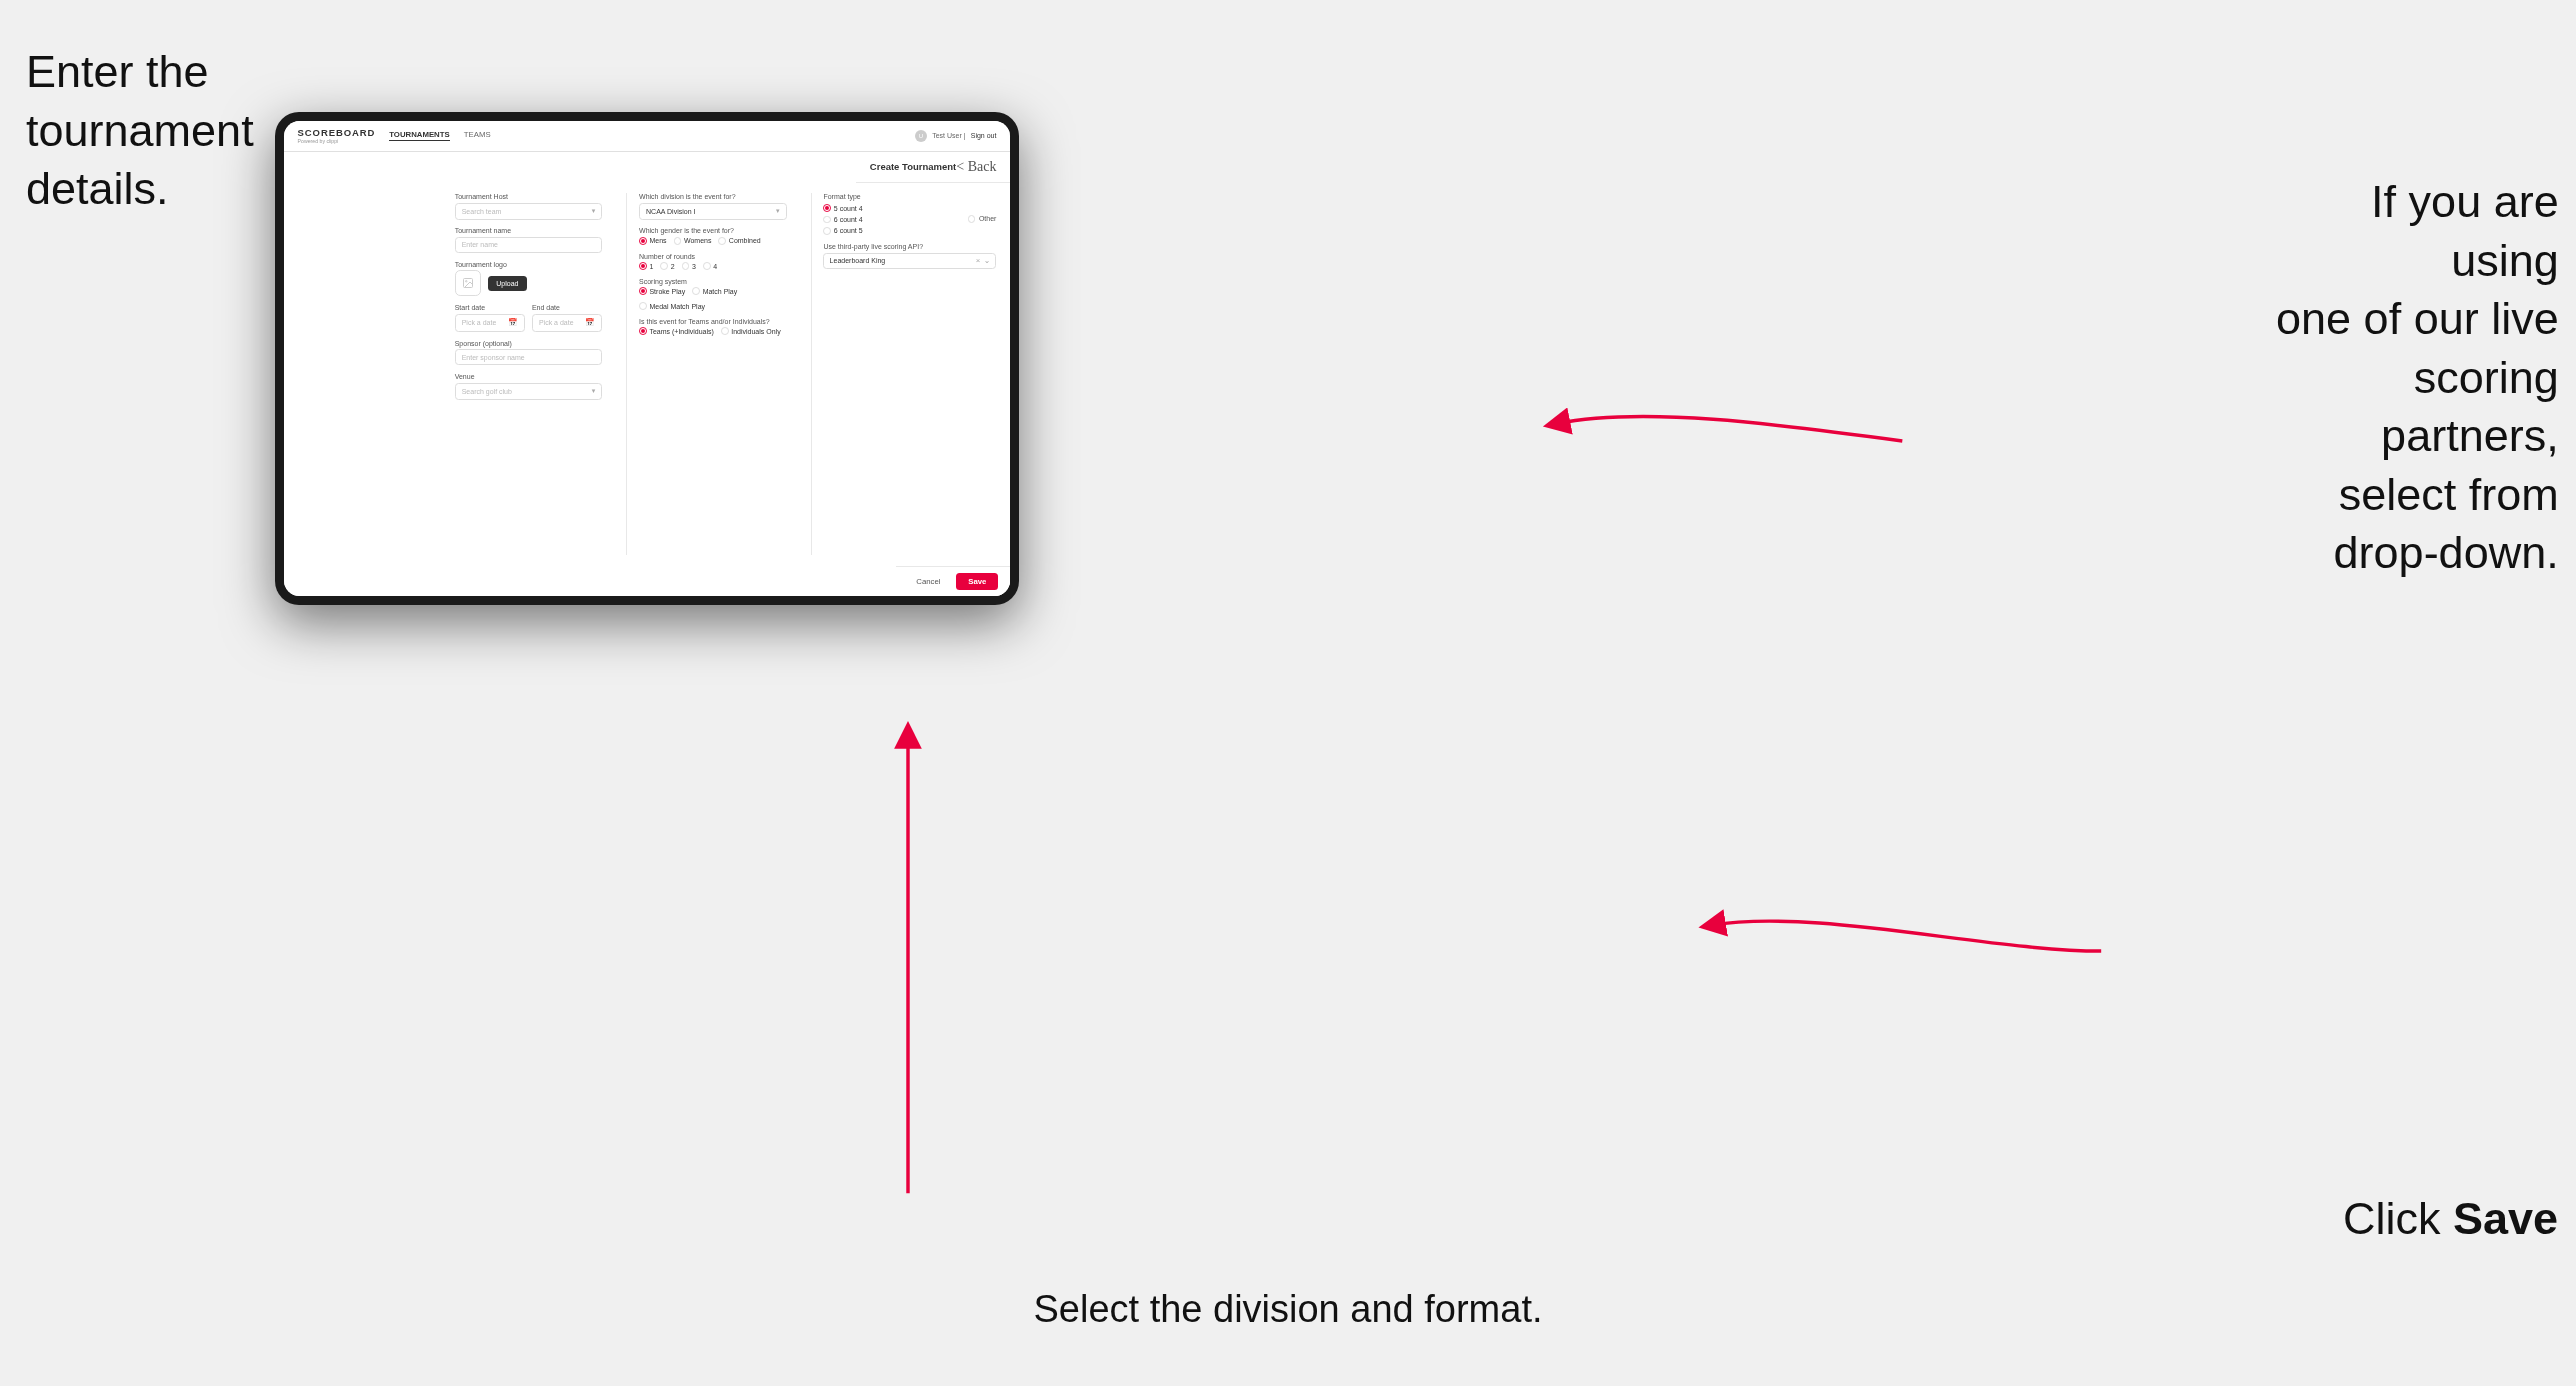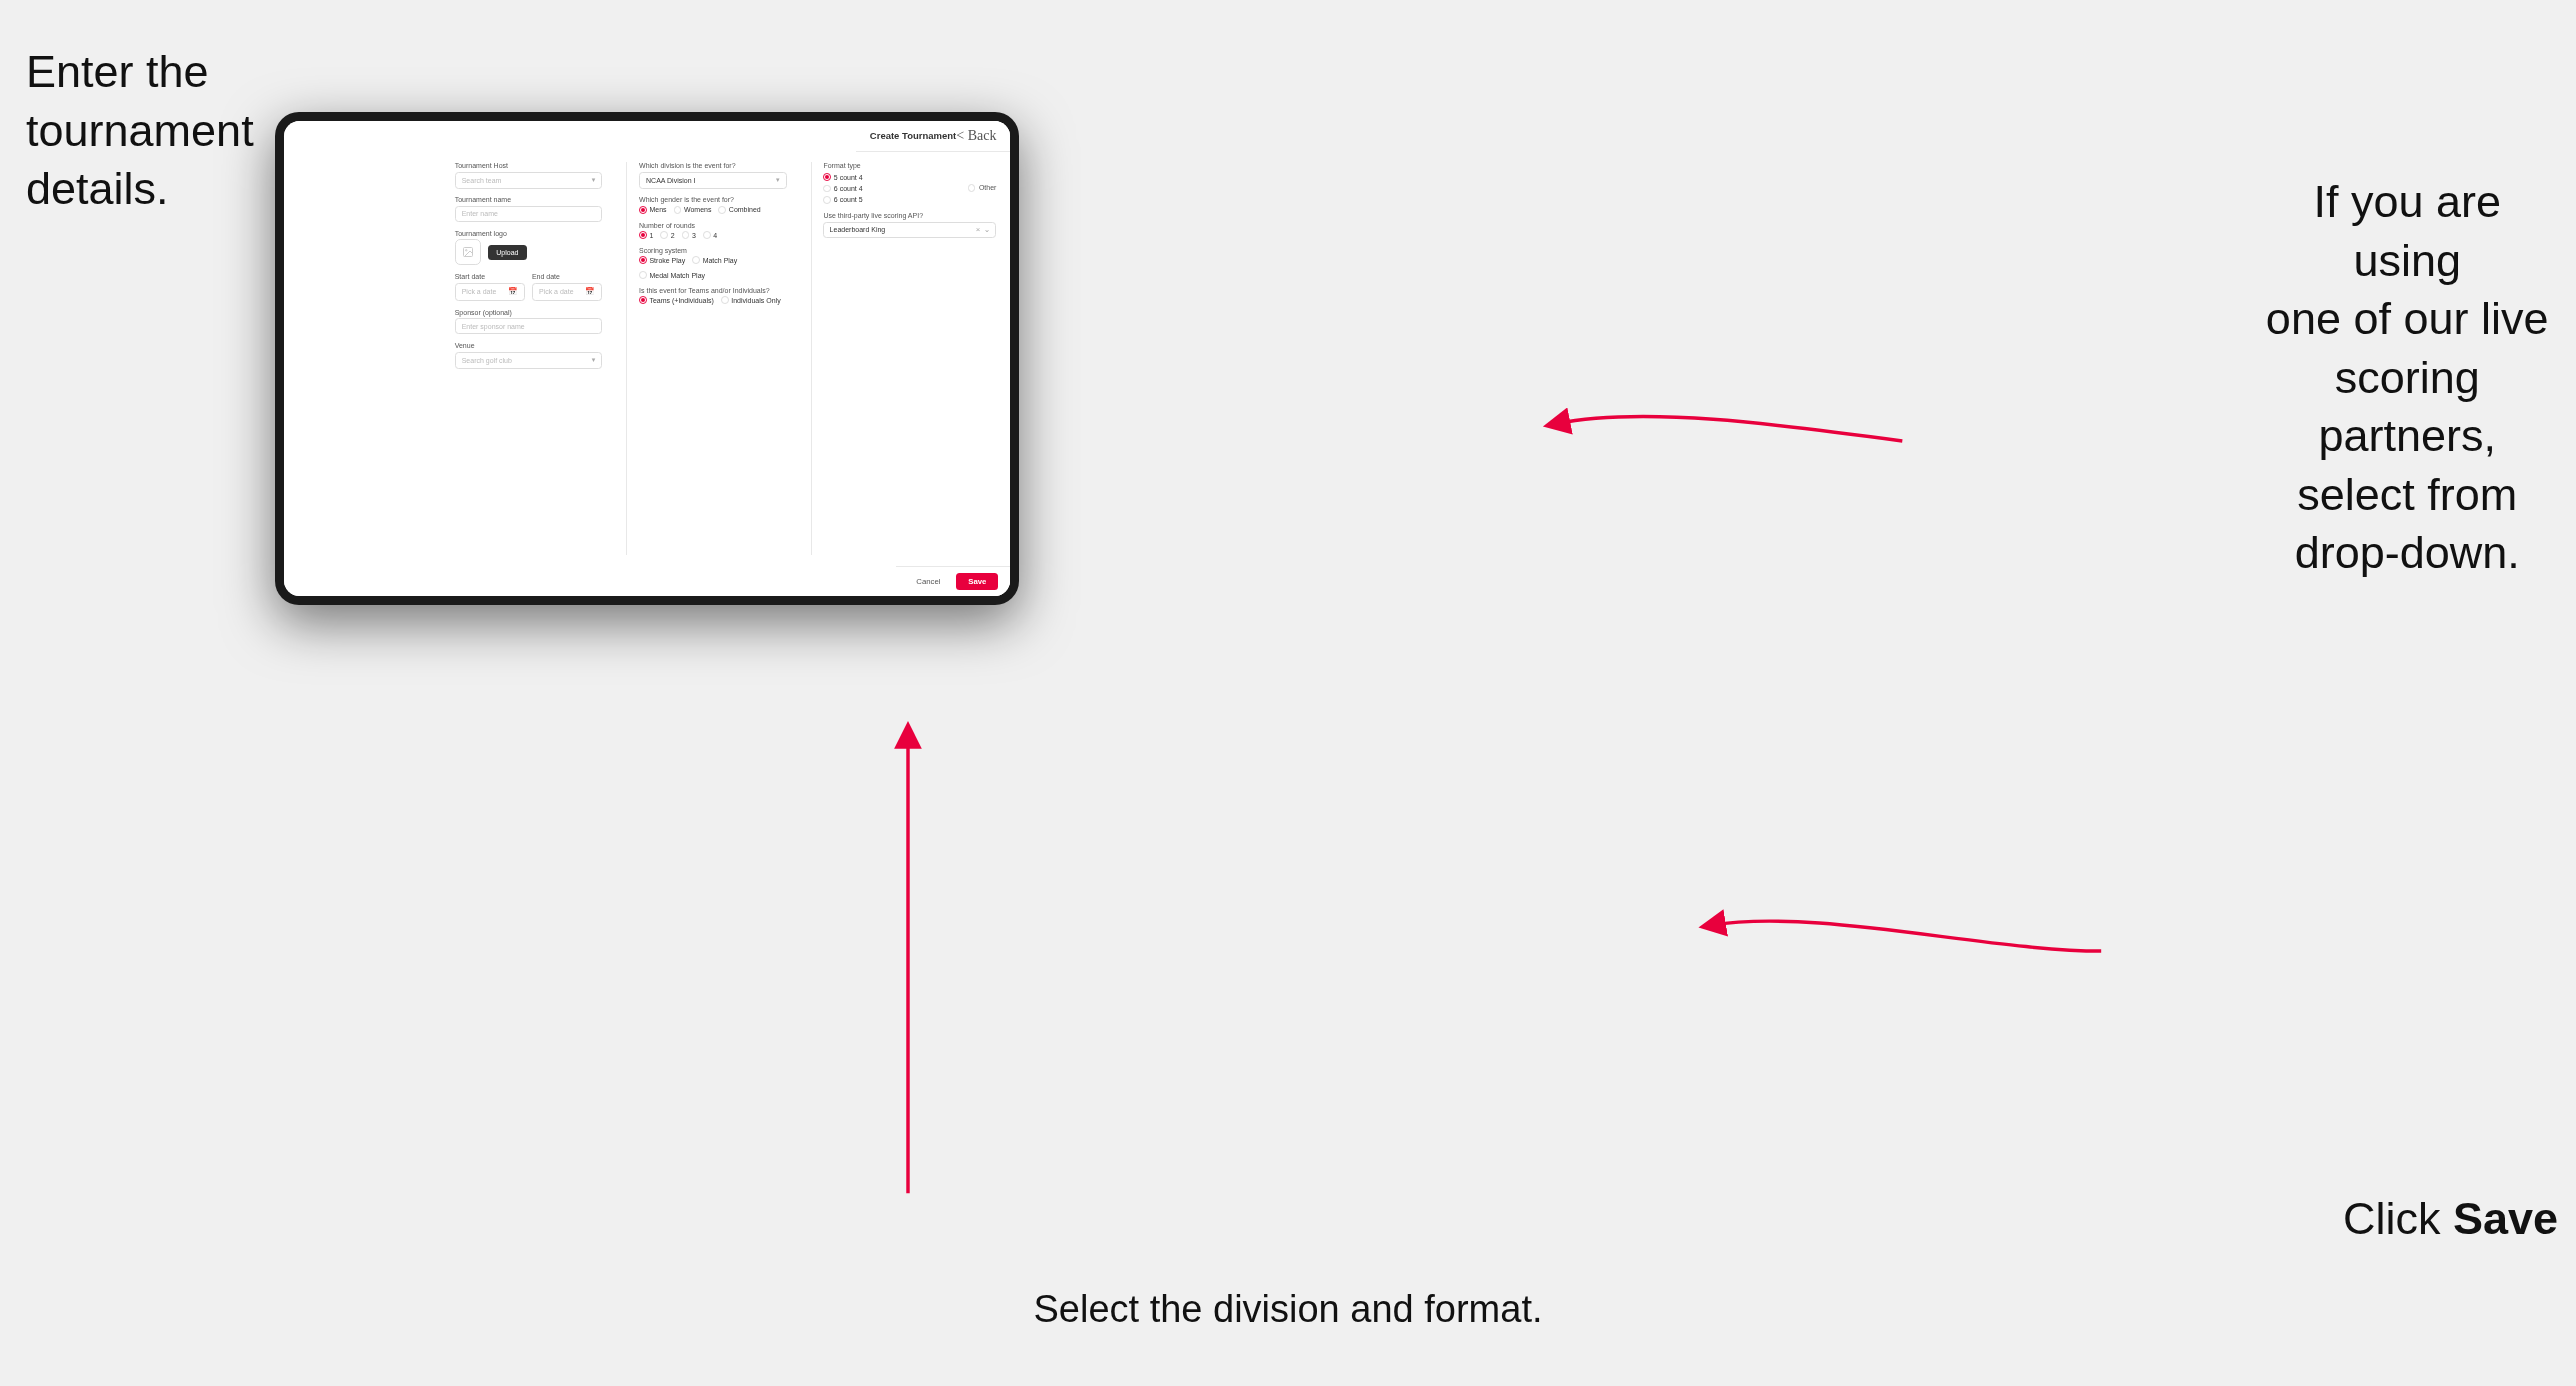--- a/index.html
+++ b/index.html
@@ -22,21 +22,21 @@
     }
     .annotation-topleft {
       top: 43px;
       left: 26px;
       width: 251px;
     }
     .annotation-topright {
       top: 173px;
       right: 17.3px;
       width: 303px;
-      text-align: center;
+      text-align: right;
     }
     .annotation-bottomcenter {
       bottom: 52px;
       left: 50%;
       transform: translateX(-50%);
       white-space: nowrap;
       font-size: 38px;
     }
     .annotation-bottomright {
       bottom: 138px;
@@ -386,20 +386,35 @@
   <path d="M 2200 510 C 2050 490, 1900 470, 1800 490" stroke="#e8003d" stroke-width="4" fill="none" marker-end="url(#arrowhead)"></path>
 
   <path d="M 1050 1380 L 1050 850" stroke="#e8003d" stroke-width="4" fill="none" marker-end="url(#arrowhead)"></path>
 
   <path d="M 2430 1100 C 2300 1100, 2100 1050, 1980 1070" stroke="#e8003d" stroke-width="4" fill="none" marker-end="url(#arrowhead)"></path>
 </svg>
 
 <div class="tablet" style="left:275px; top:112px; width:744px; height:493px;">
   <div class="tablet-screen">
 
+    <div class="app-nav">
+      <div class="app-logo">
+        <span class="app-logo-main">SCOREBOARD</span>
+        <span class="app-logo-sub">Powered by clippi</span>
+      </div>
+      <div class="nav-items">
+        <span class="nav-item active">TOURNAMENTS</span>
+        <span class="nav-item">TEAMS</span>
+      </div>
+      <div class="nav-right">
+        <div class="user-avatar">U</div>
+        <span>Test User |</span>
+        <span style="cursor:pointer; color:#333;">Sign out</span>
+      </div>
+    </div>
 
     <div class="main-content">
 
       <div class="page-header">
         <span class="page-title">Create Tournament</span>
         <span class="back-link">Back</span>
       </div>
 
       <div class="form-body">
 

